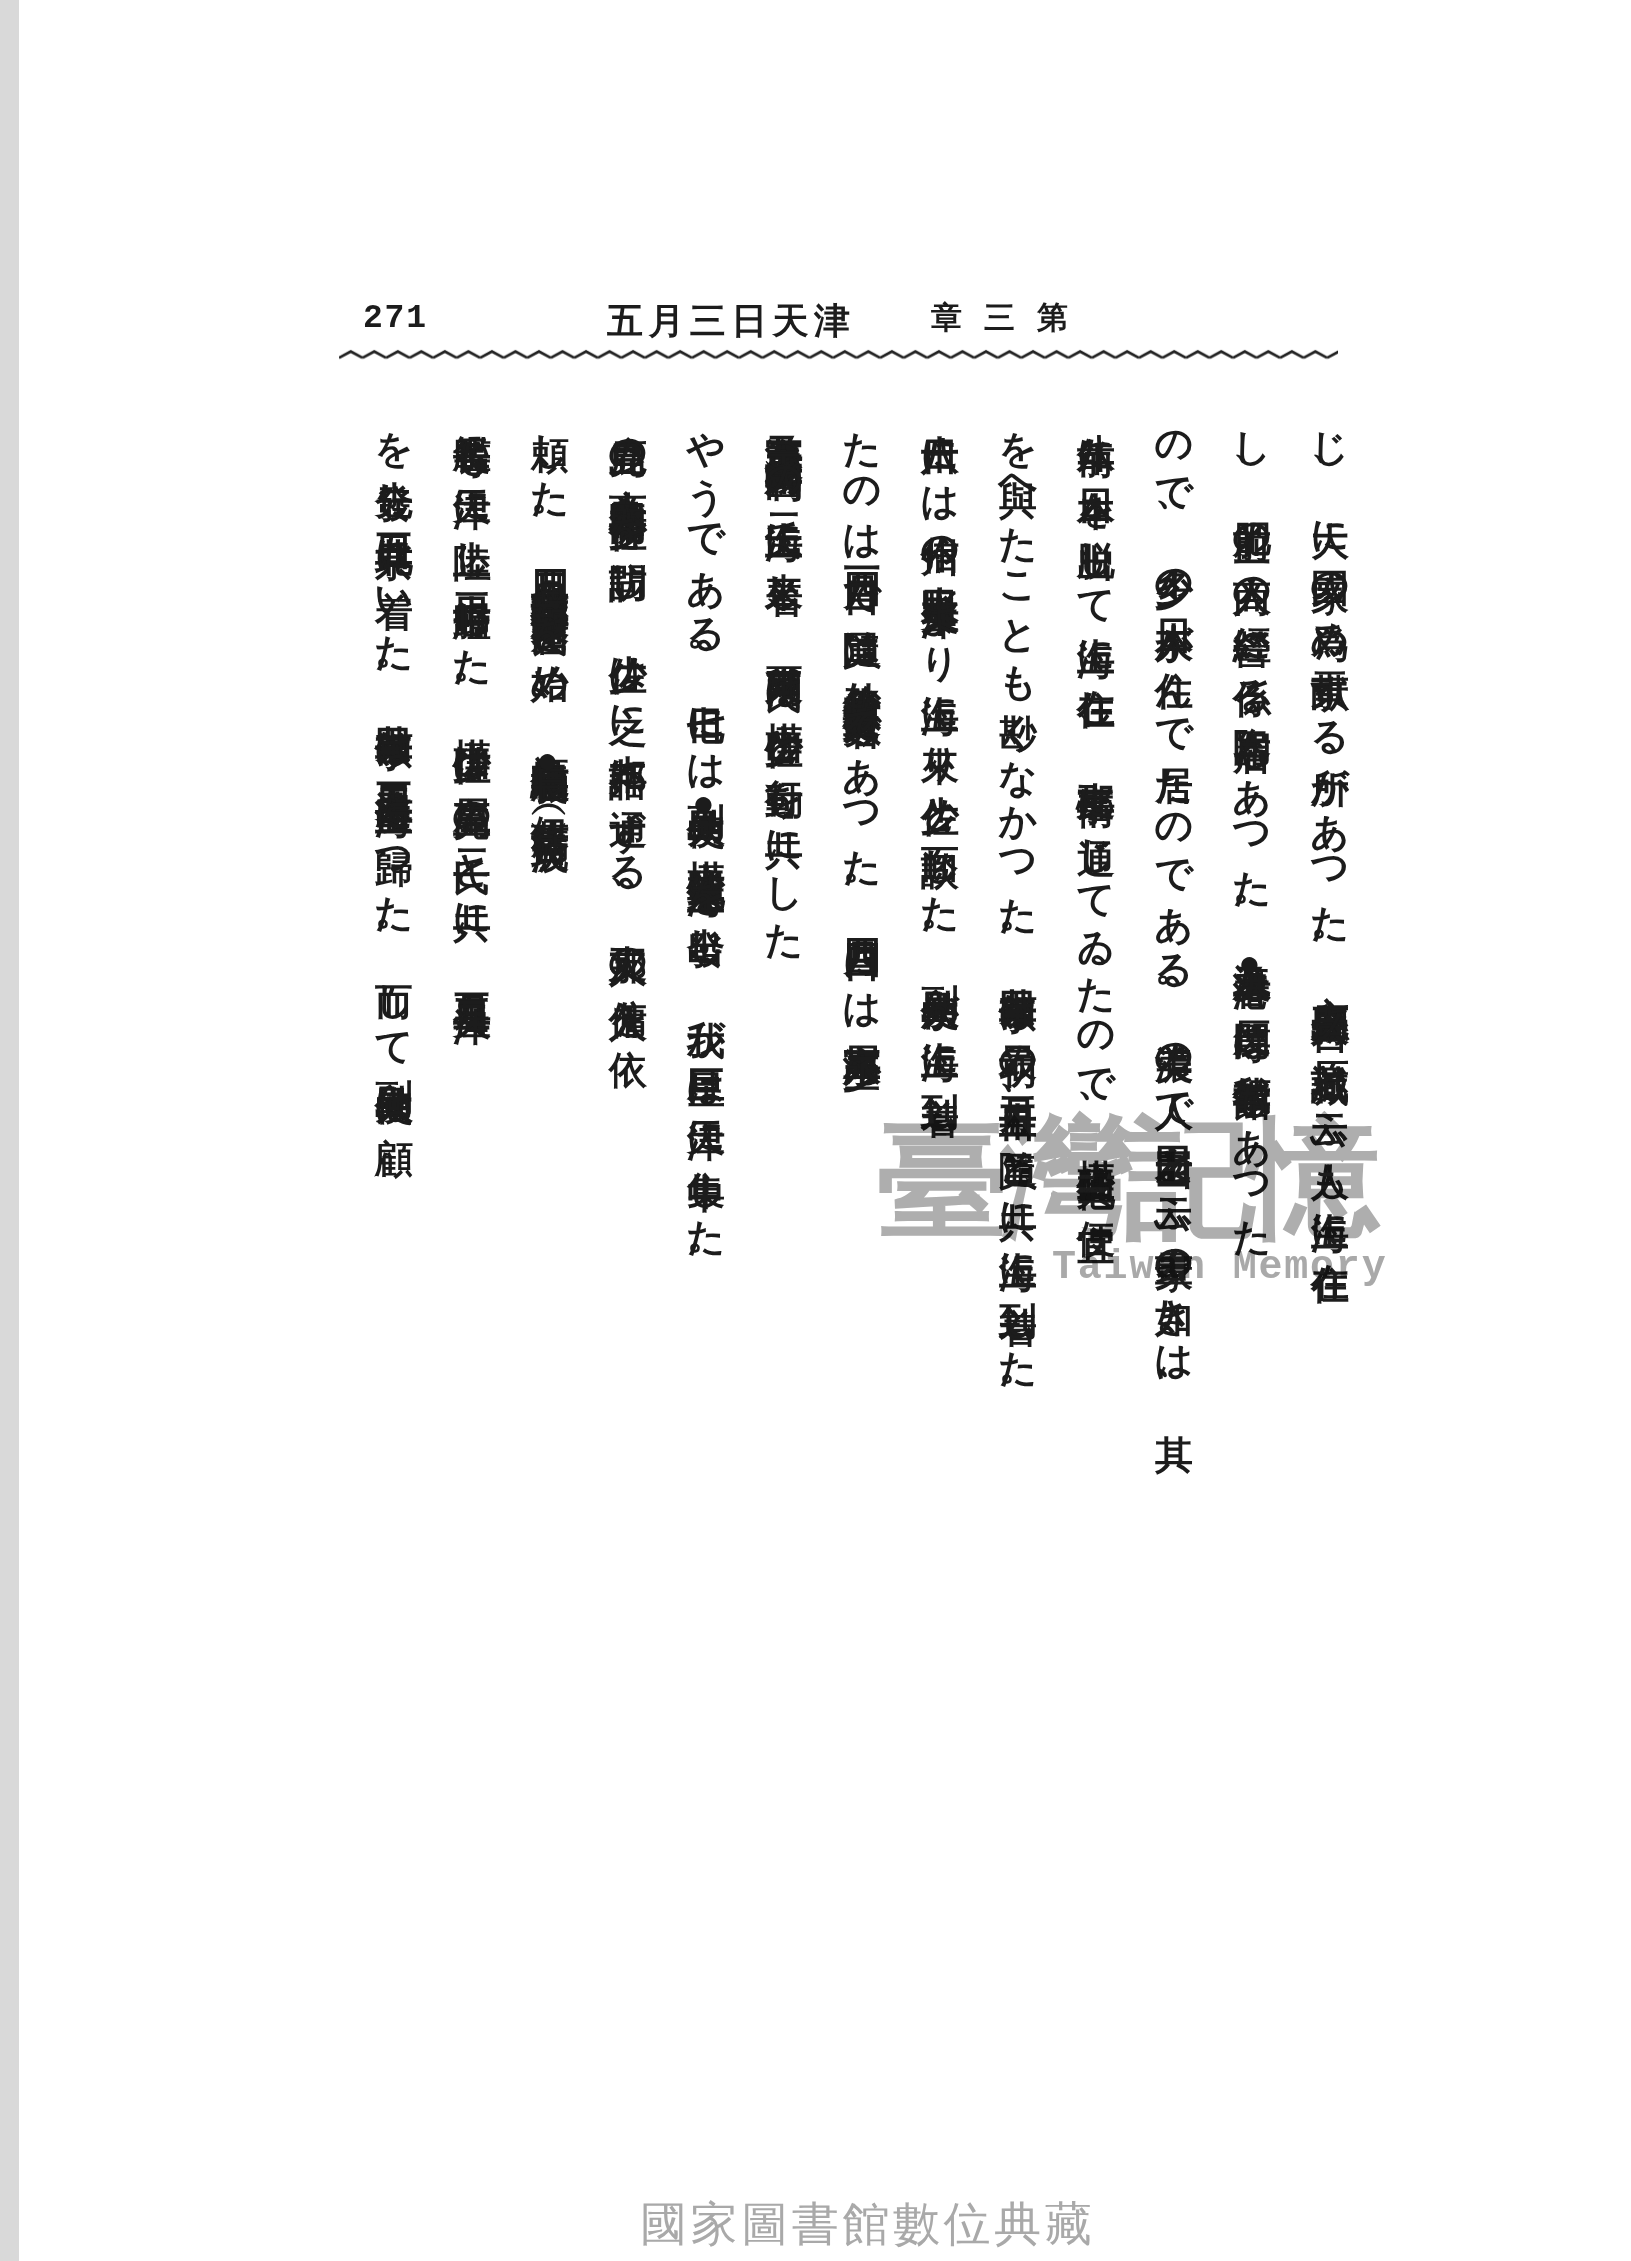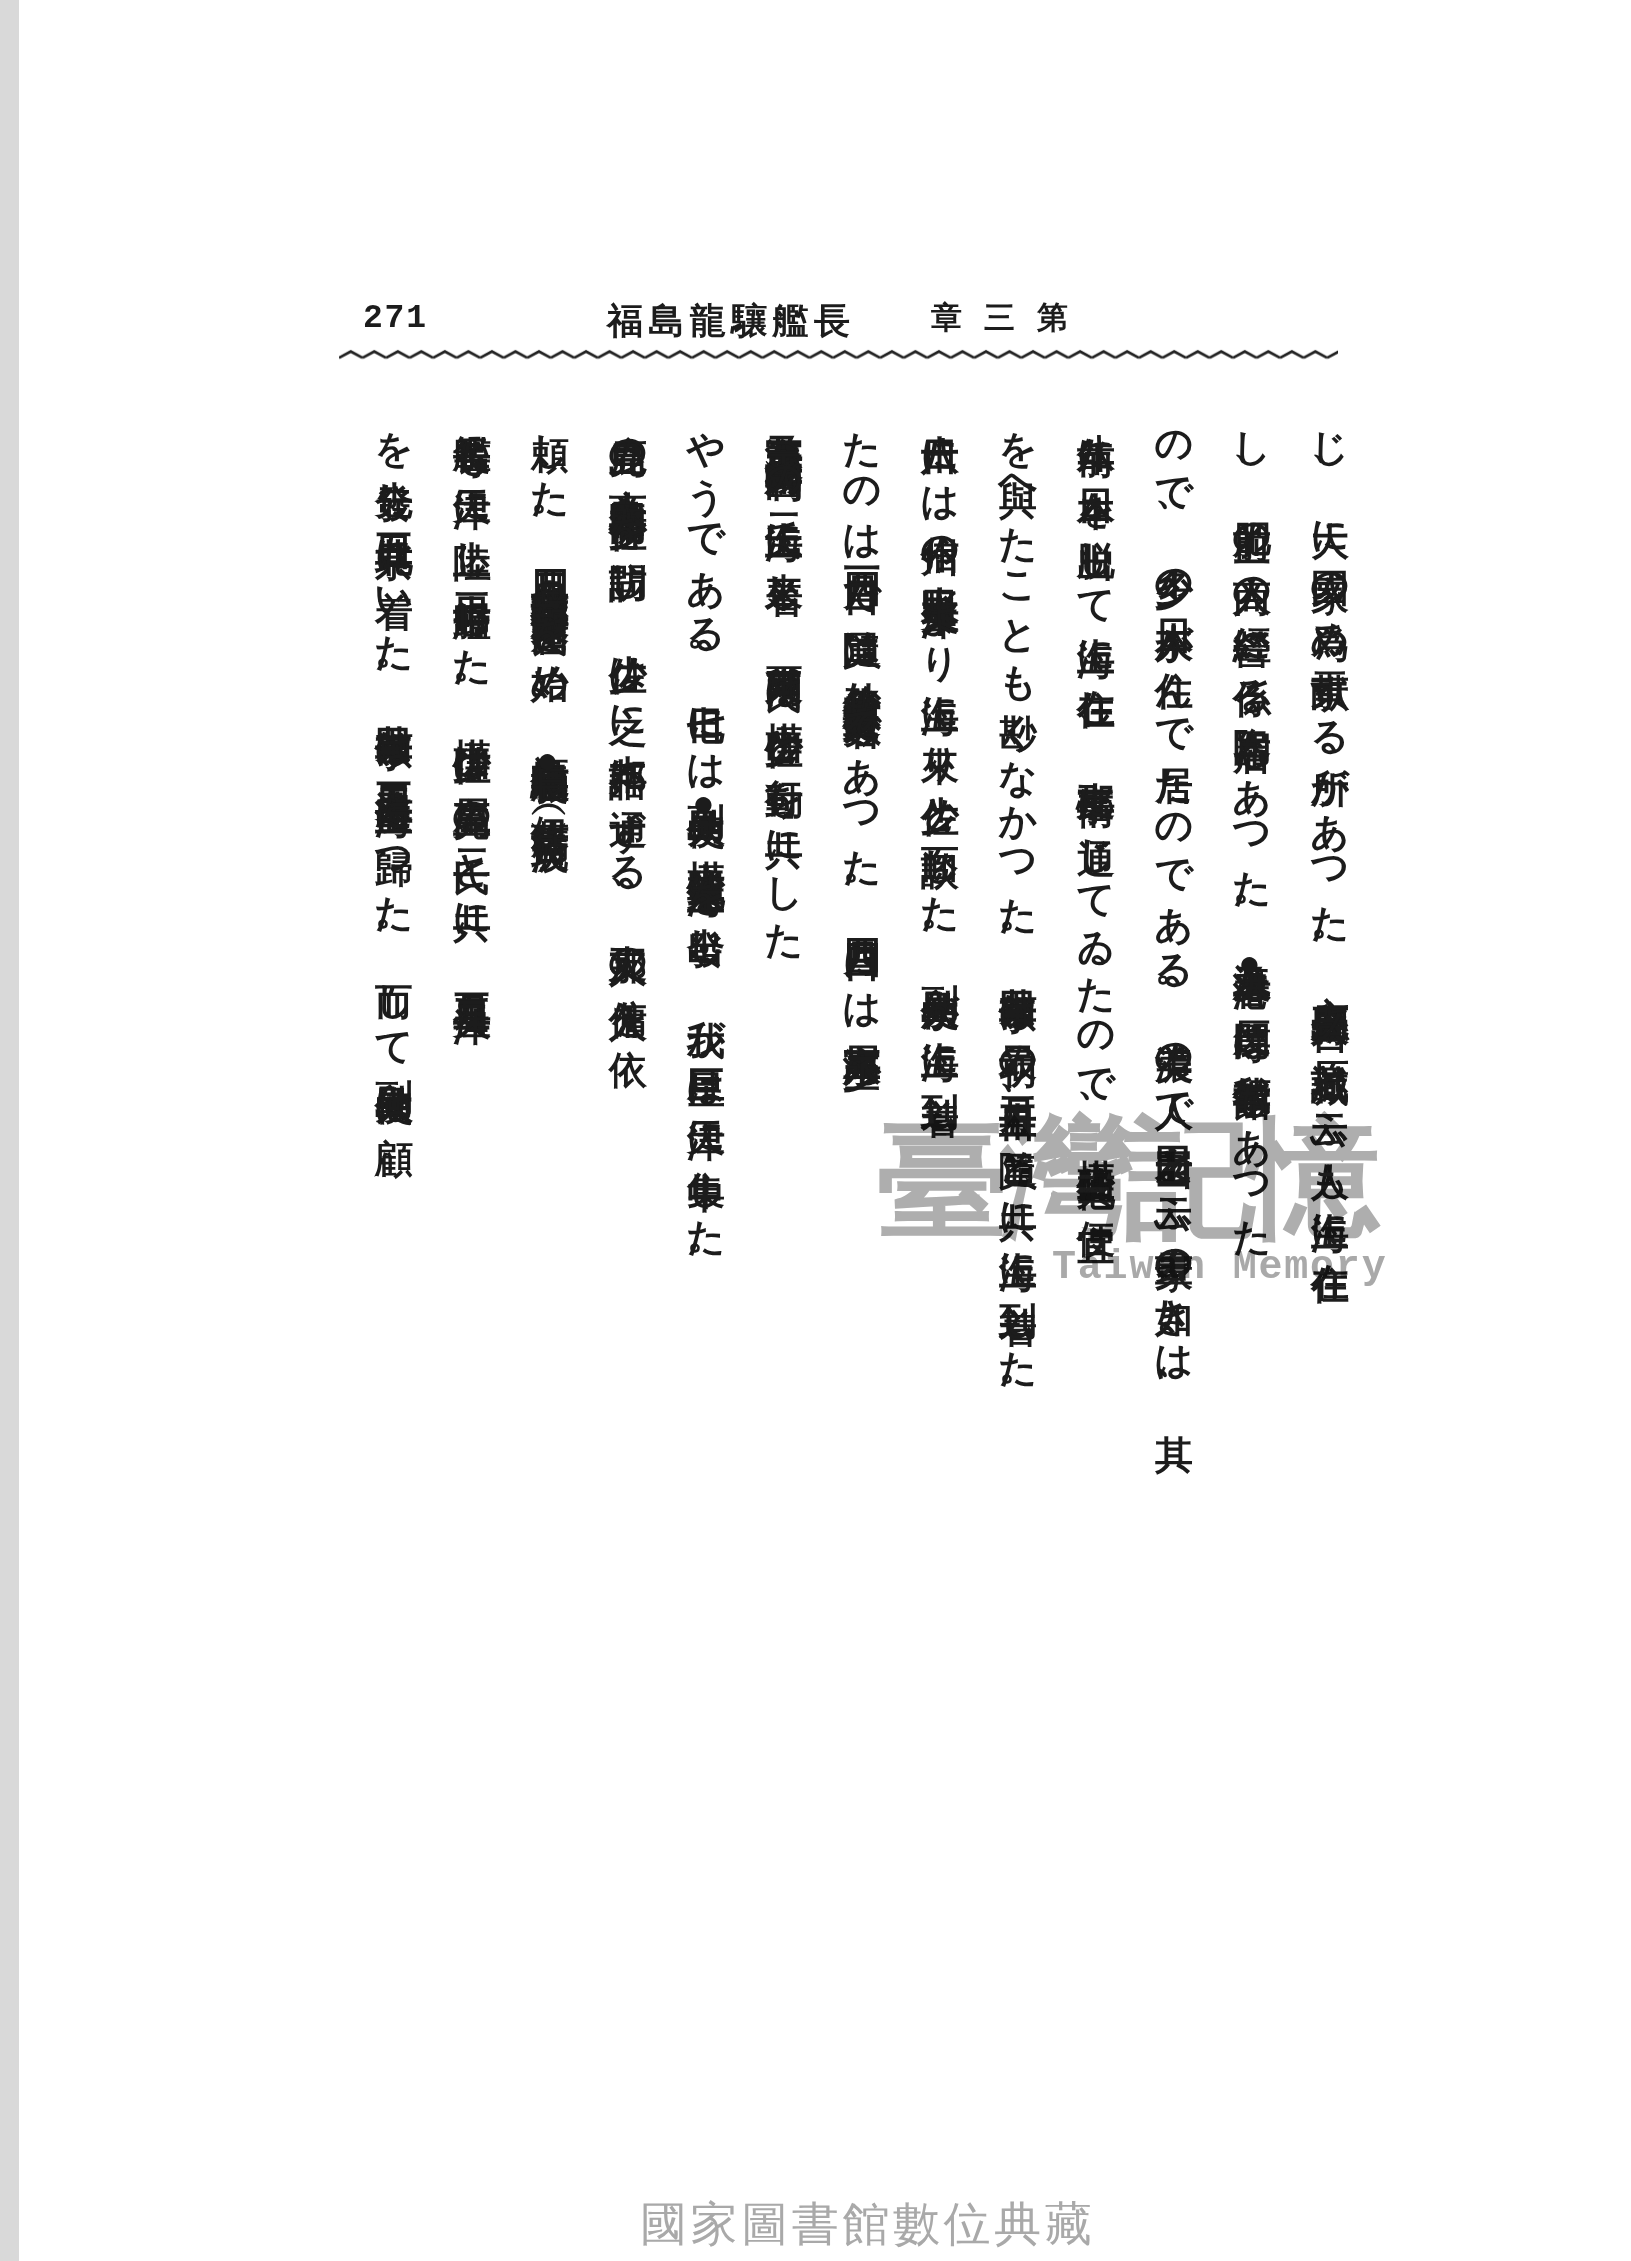--- a/index.html
+++ b/index.html
@@ -54,21 +54,21 @@
     color:#a9a9a9;white-space:nowrap;
   }
 </style>
 </head>
 <body>
 
 <div id="page">
 
   <div class="page-number">271</div>
 
-  <div class="running-title">福島龍驤艦長</div>
+  <div class="running-title">五月三日天津</div>
 
   <div class="chapter-label">章三第</div>
 
   <svg class="wavy-rule" width="999" height="16.3" xmlns="http://www.w3.org/2000/svg" viewBox="0 0 1104 18">
     <defs>
       <pattern id="zigzag" width="26" height="18" patternUnits="userSpaceOnUse">
         <path d="M0 12 L13 5 L26 12" fill="none" stroke="#222222" stroke-width="3"></path>
       </pattern>
     </defs>
     <rect width="1104" height="18" fill="url(#zigzag)"></rect>

